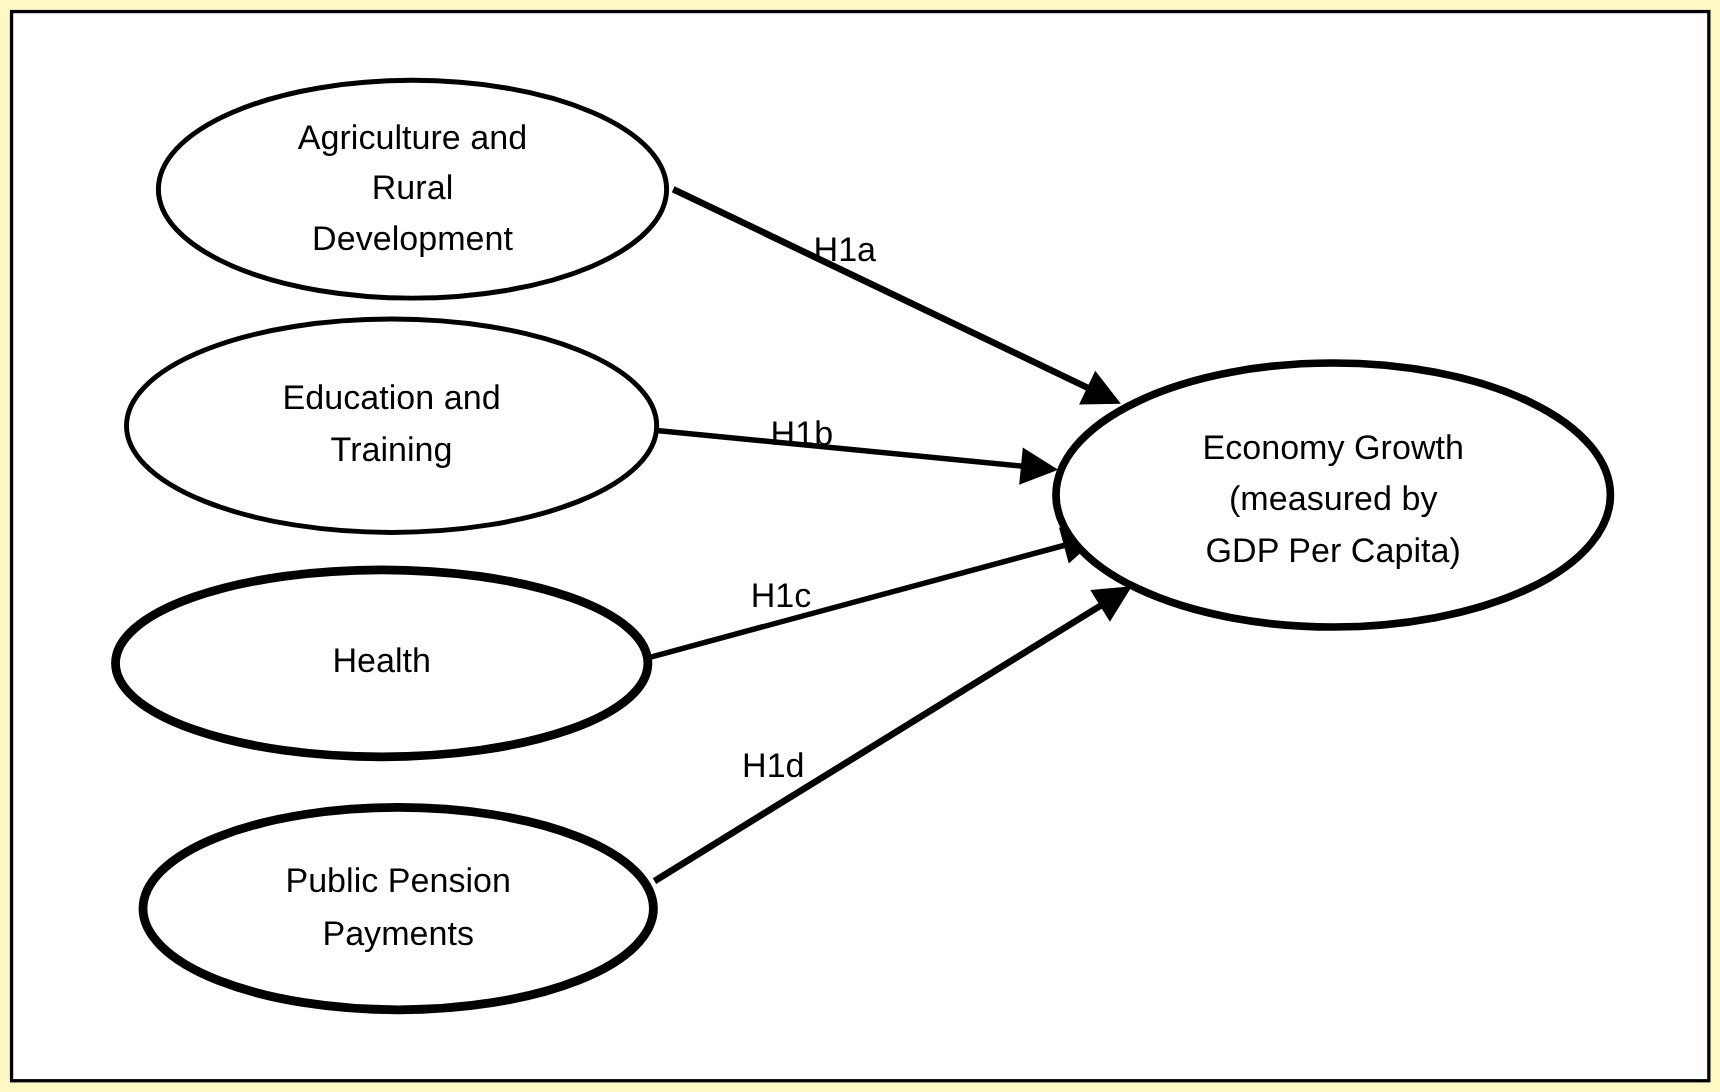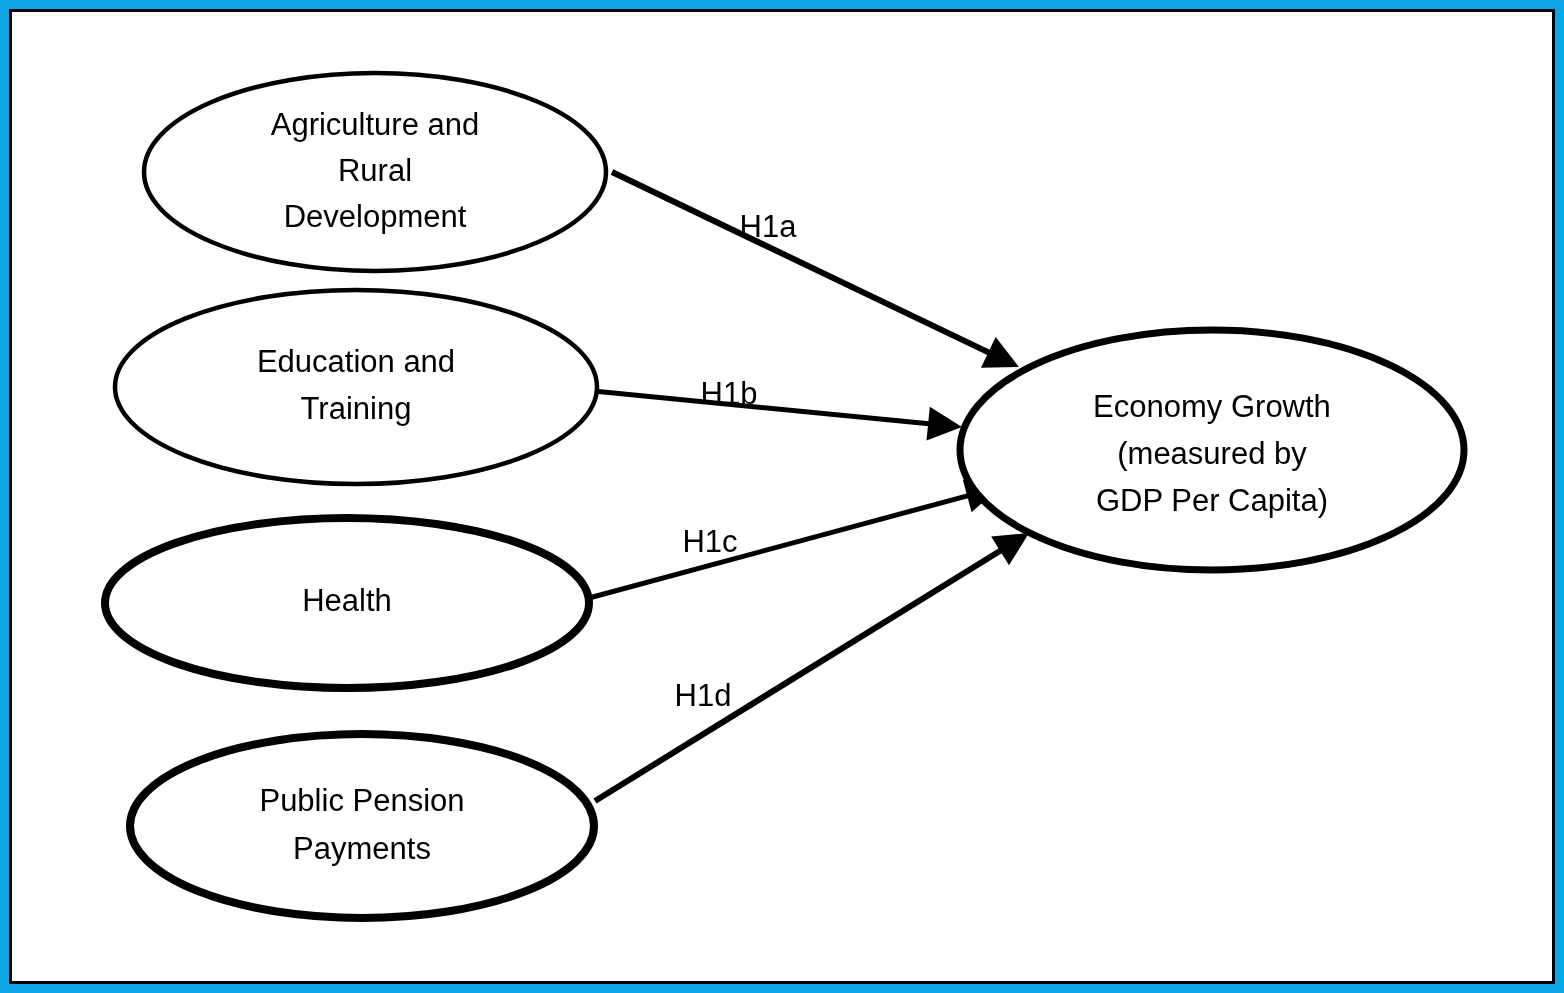--- a/index.html
+++ b/index.html
@@ -8,21 +8,21 @@
     padding: 0;
     background: #ffffff;
   }
   body {
     font-family: "Liberation Sans", sans-serif;
   }
   #canvas {
     position: relative;
     width: 1564px;
     height: 993px;
-    background: #0ea5e9;
+    background: #fef9c3;
     overflow: hidden;
   }
   #frame {
     position: absolute;
     left: 9px;
     top: 9px;
     width: 1546px;
     height: 975px;
     border: 3px solid #000000;
     box-sizing: border-box;

